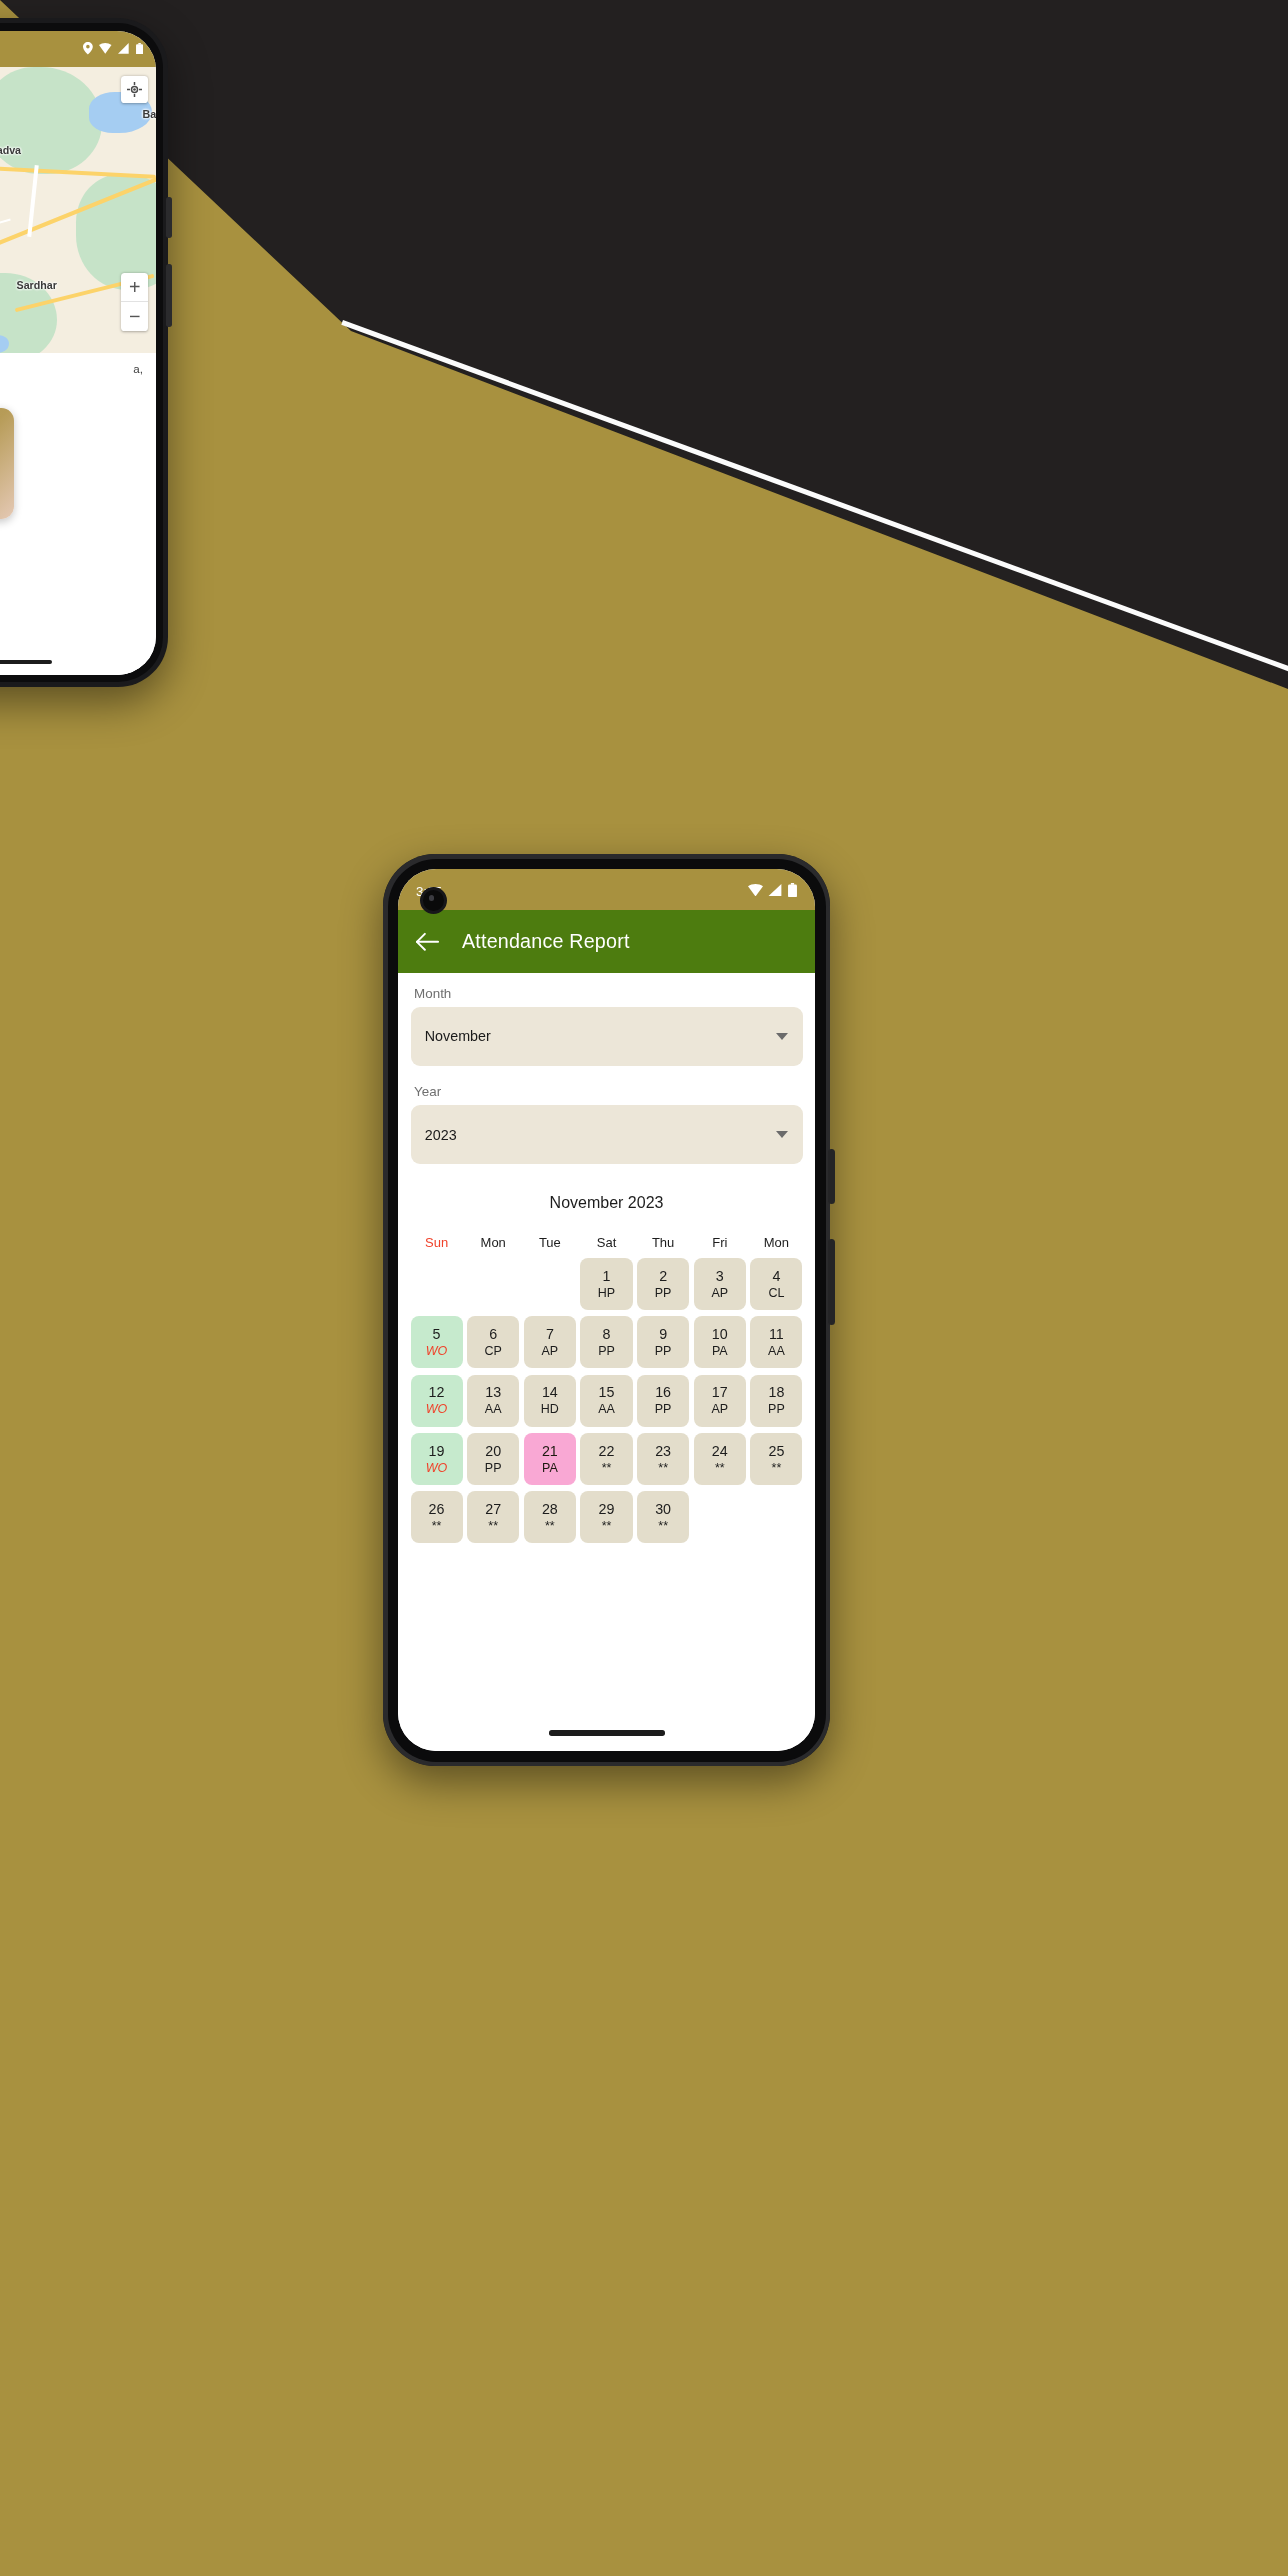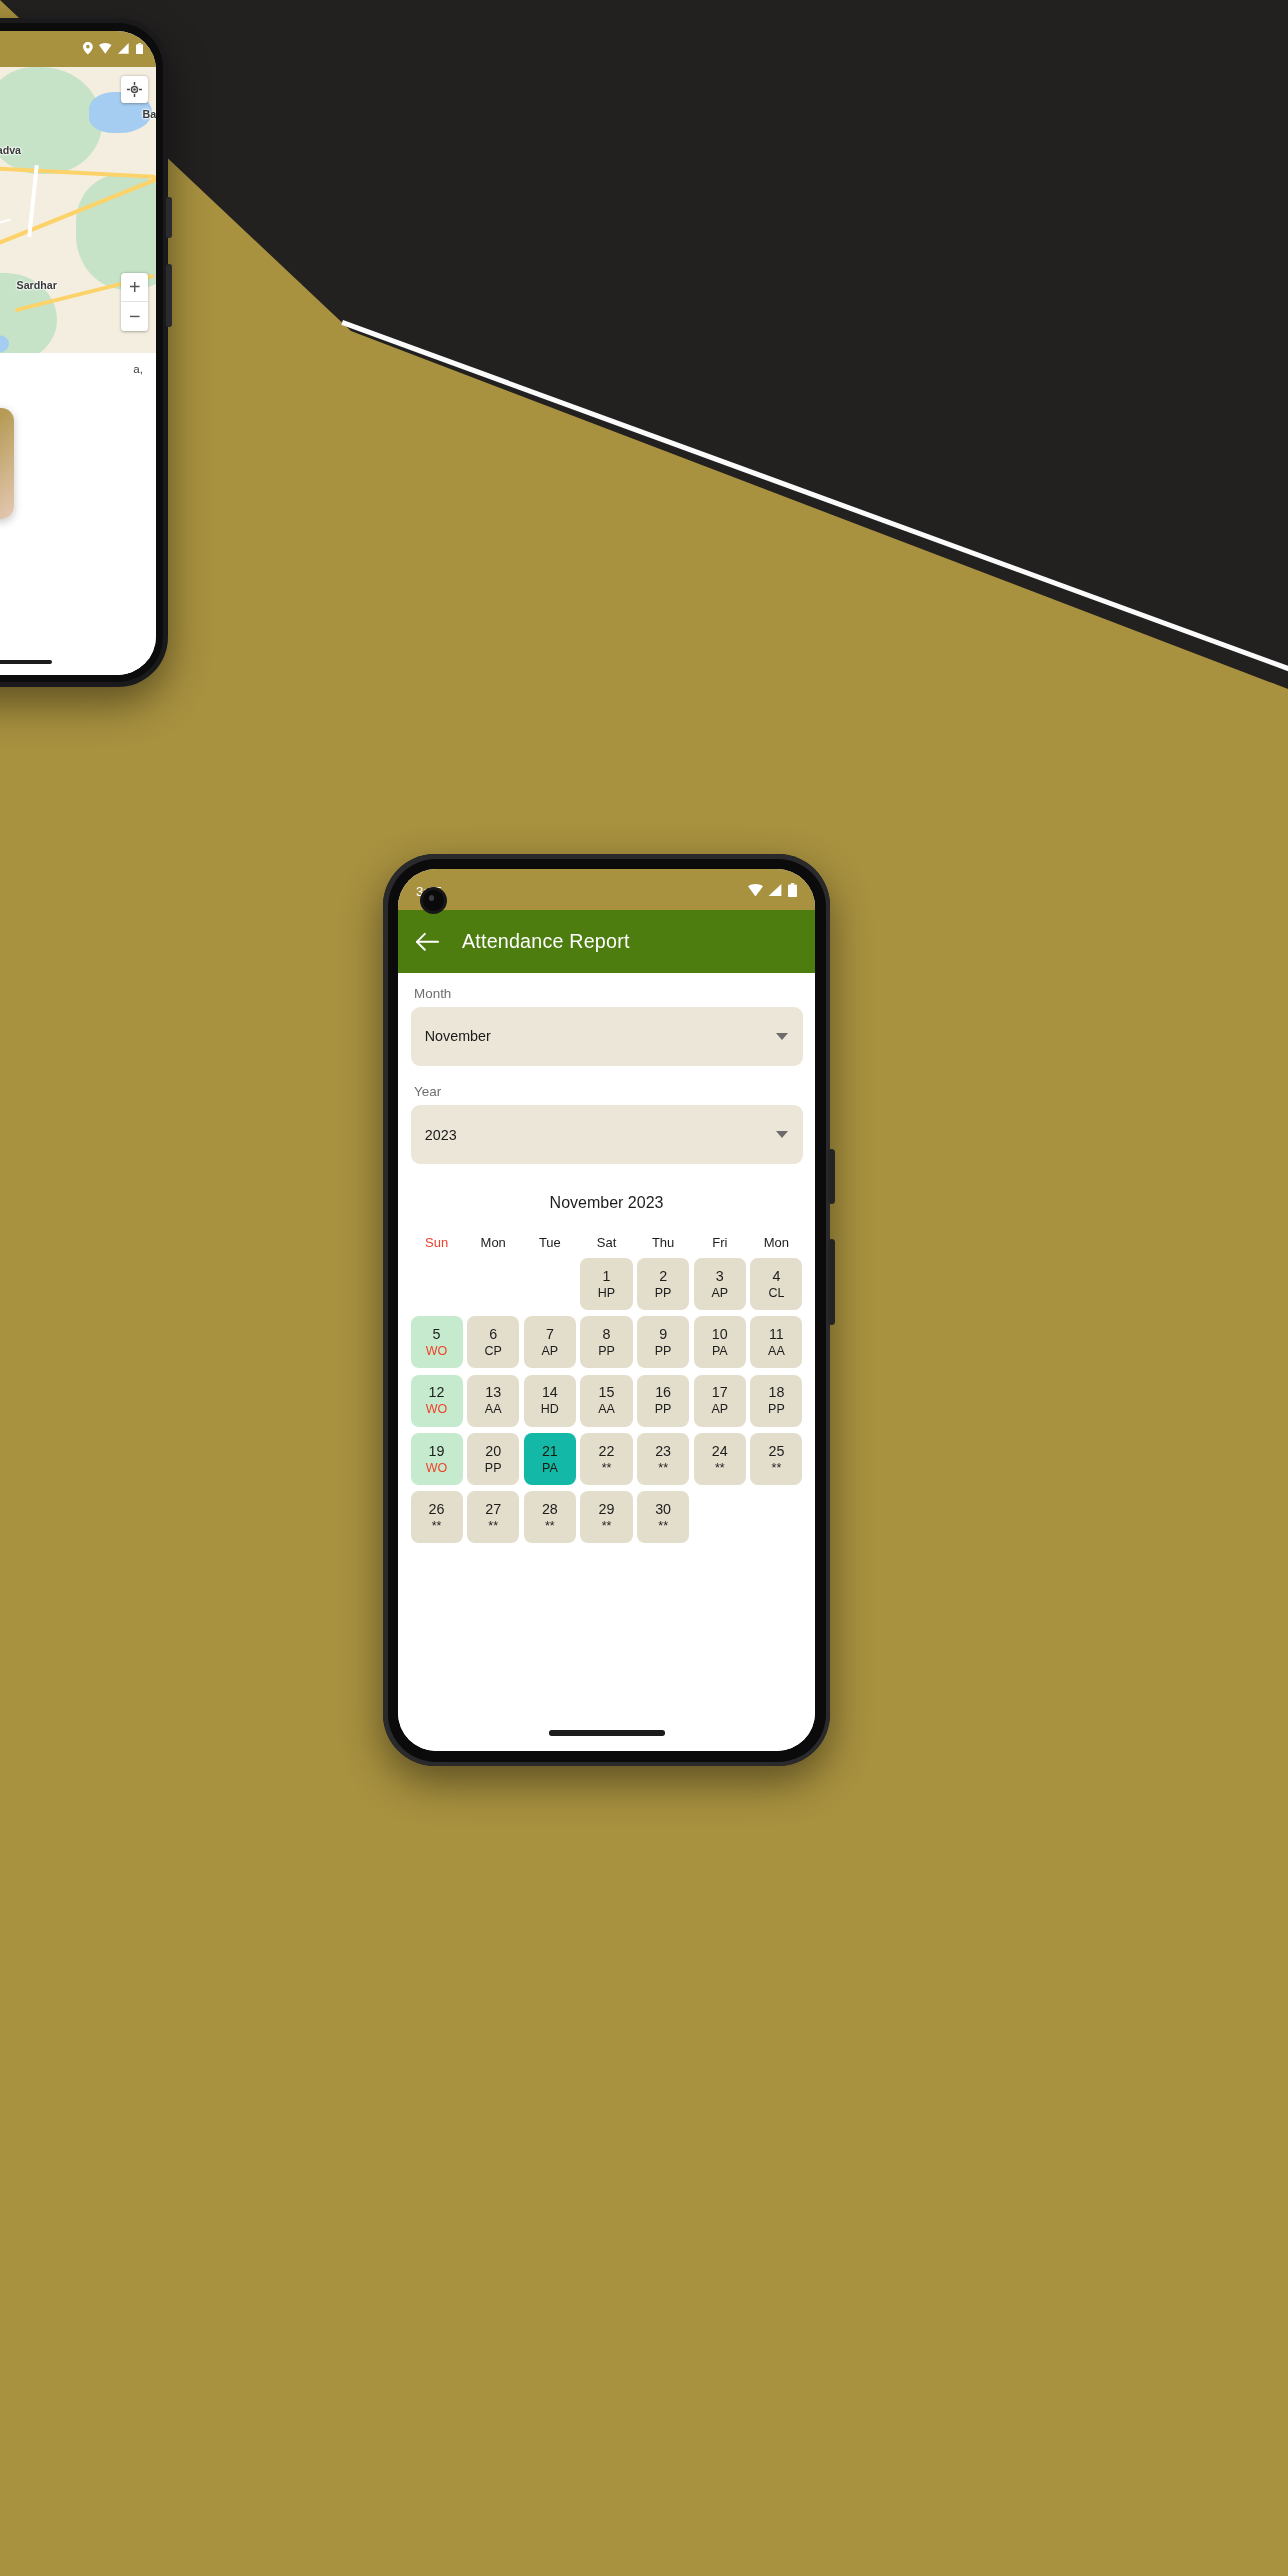--- a/index.html
+++ b/index.html
@@ -207,22 +207,22 @@
   .cell{
     height:52px; border-radius:8px;
     display:flex;flex-direction:column;align-items:center;justify-content:center;
     gap:3.6px; cursor:pointer;
   }
   .cell.empty{ background:transparent; cursor:default; }
   .cell .dnum{ font-size:14.3px; color:#1d1d1d; line-height:1; }
   .cell .dcode{ font-size:12.5px; color:#1d1d1d; line-height:1; }
   .cell.normal{ background:#e3ddcb; }
   .cell.weekoff{ background:#c6eacd; }
-  .cell.weekoff .dcode{ color:#f0422a; }
-  .cell.today{ background:#14b8a6; }
+  .cell.weekoff .dcode{ color:#f0422a;font-style:italic; }
+  .cell.today{ background:#f9a8d4; }
   .cell.today .dnum, .cell.today .dcode{ color:#1d1a10; }
 
   .m-navbar{
     background:#fff; height:36px; flex:0 0 auto;
     display:flex;align-items:center;justify-content:center;
   }
   .m-navbar .pill{width:116px;height:5.4px;border-radius:2.7px;background:#1c1c1c;}
 </style>
 </head>
 <body>

